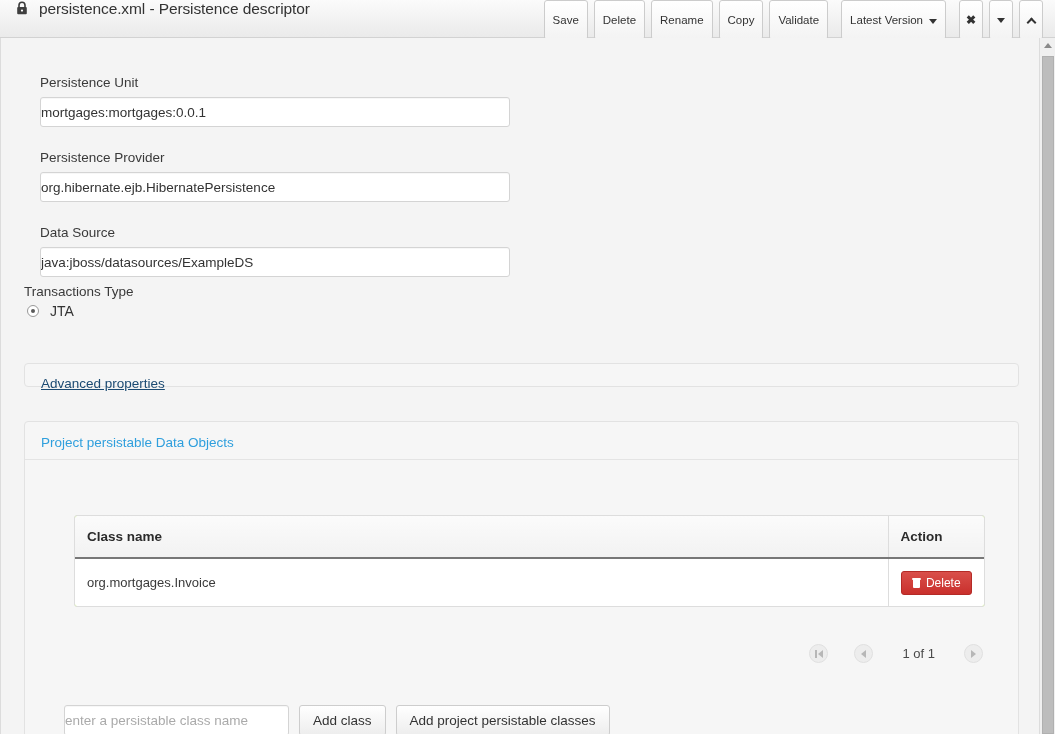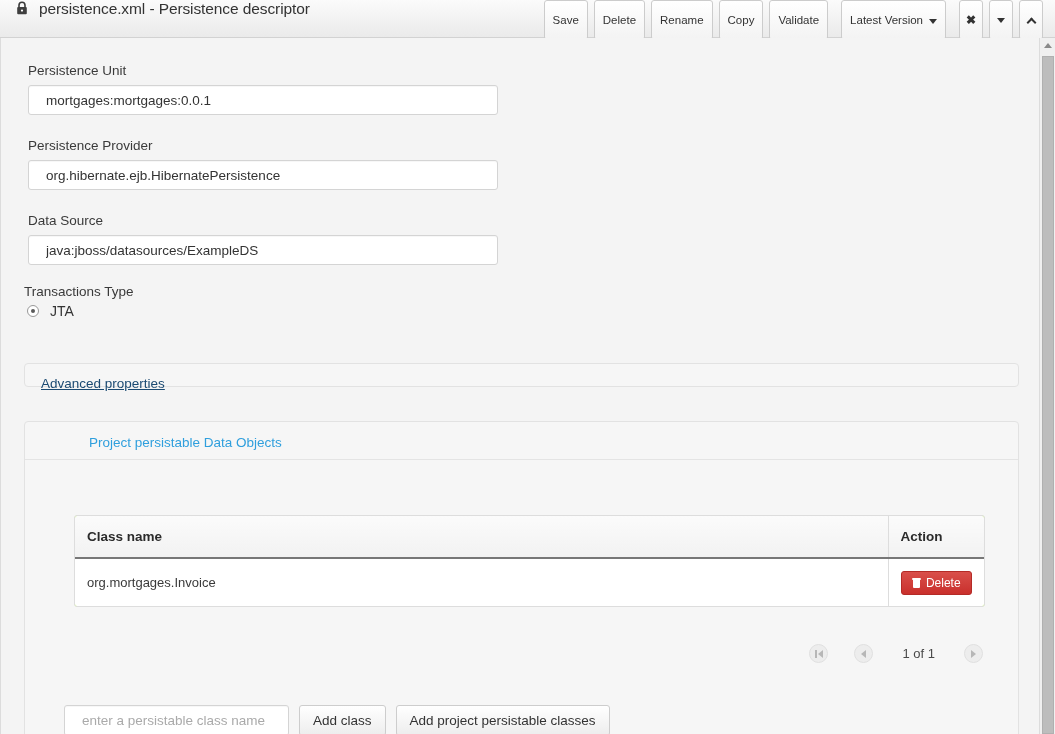--- a/index.html
+++ b/index.html
@@ -103,37 +103,37 @@
   #content {
     position: absolute;
     left: 0; top: 38px;
     width: 1039px;
     height: 696px;
     background: #f4f4f4;
     border-left: 1px solid #dcdcdc;
     overflow: hidden;
   }
 
-  .field-block { margin: 4px; }
+  .field-block { margin: 16px; }
   .field-label {
     font-size: 13.5px;
     color: #3a3a3a;
     margin: 0 0 7px 0;
   }
   .text-input {
     display: block;
     width: 470px;
     height: 30px;
     background: #ffffff;
     border: 1px solid #d4d4d4;
     border-radius: 3px;
     font-family: "Liberation Sans", sans-serif;
     font-size: 13.5px;
     color: #333333;
-    padding: 0 17px;
+    padding: 0 0;
     outline: none;
     box-shadow: inset 0 1px 1px rgba(0,0,0,0.035);
   }
   .text-input::placeholder { color: #aaaaaa; }
 
   
   .radio-row { display: flex; align-items: center; margin-top: 4px; }
   .radio-outer {
     width: 12px; height: 12px;
     border: 1px solid #999999;
@@ -166,21 +166,20 @@
   .panel-link {
     font-size: 13.5px;
     color: #1b4a72;
     text-decoration: underline;
     cursor: pointer;
   }
   .panel-heading {
     font-size: 13.5px;
     color: #2f9fdd;
     cursor: pointer;
-    margin-left: 48px;
   }
   .panel-head-sep {
     border-bottom: 1px solid #e4e4e4;
   }
 
   
   .grid-wrap {
     border: 1px solid #dddddd;
     border-radius: 3px;
     background: #bef264;

